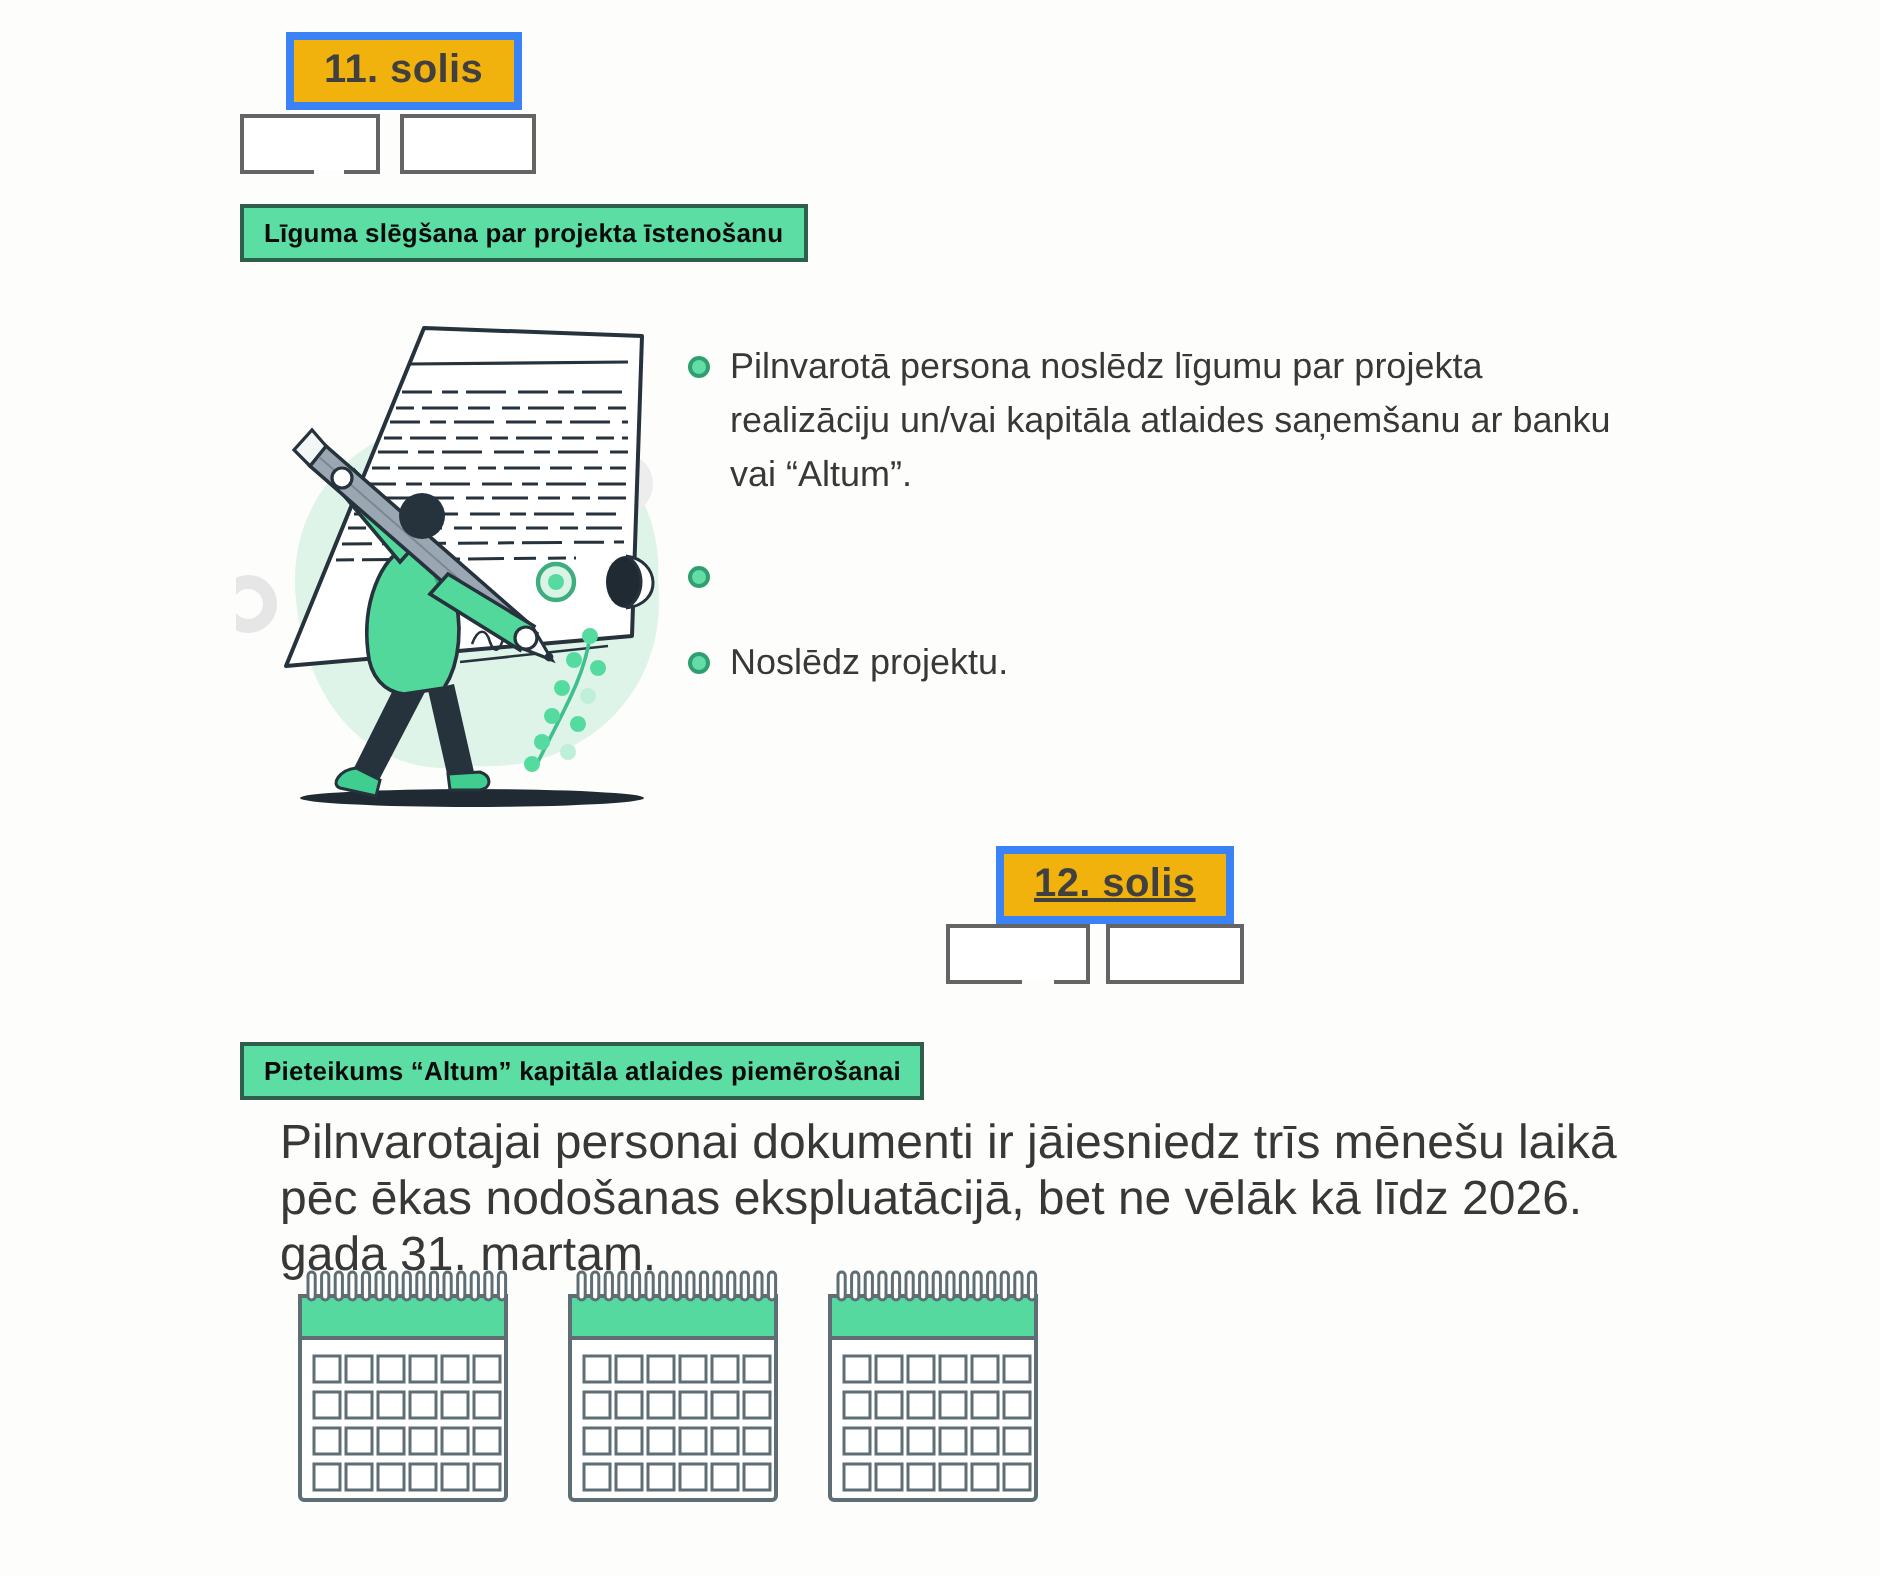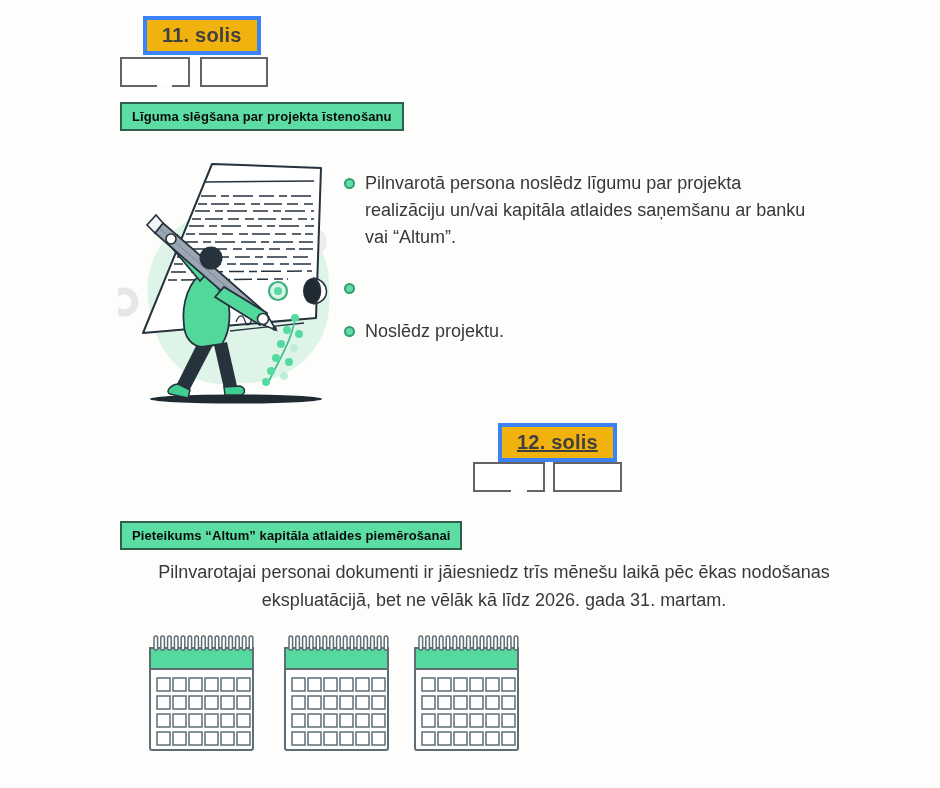--- a/index.html
+++ b/index.html
@@ -25,22 +25,22 @@
   #bar2{left:120px;top:505px;margin-top:16px;}
 
   .illu{position:absolute;left:118px;top:150px;width:235px;height:255px;}
 
   .bullets{position:absolute;left:344px;top:158px;width:494px;list-style:none;margin:0;padding:0;}
   .bullets li{display:flex;gap:10px;margin-bottom:24px;font-size:18px;line-height:27px;color:#383838;margin-top:12px;}
   .bullets li:first-child .btxt{max-width:446px;}
   .marker{flex:0 0 auto;width:11px;height:11px;border-radius:50%;background:#63DCA6;
           border:2px solid #2F9E71;margin-top:8px;box-sizing:border-box;}
 
-  .para{position:absolute;left:140px;top:558px;width:708px;font-size:18px;line-height:28px;
-        color:#383838;margin:0;text-align:center;}
+  .para{position:absolute;left:140px;top:558px;width:708px;font-size:24px;line-height:28px;
+        color:#383838;margin:0;}
 
   .cal{position:absolute;top:633px;width:110px;height:122px;}
   #cal1{left:147px;}
   #cal2{left:282px;}
   #cal3{left:412px;}
 
   .d1{stroke-dasharray:15 5 8 4 20 6;}
   .d2{stroke-dasharray:9 4 18 5 11 6;}
 </style>
 </head>

